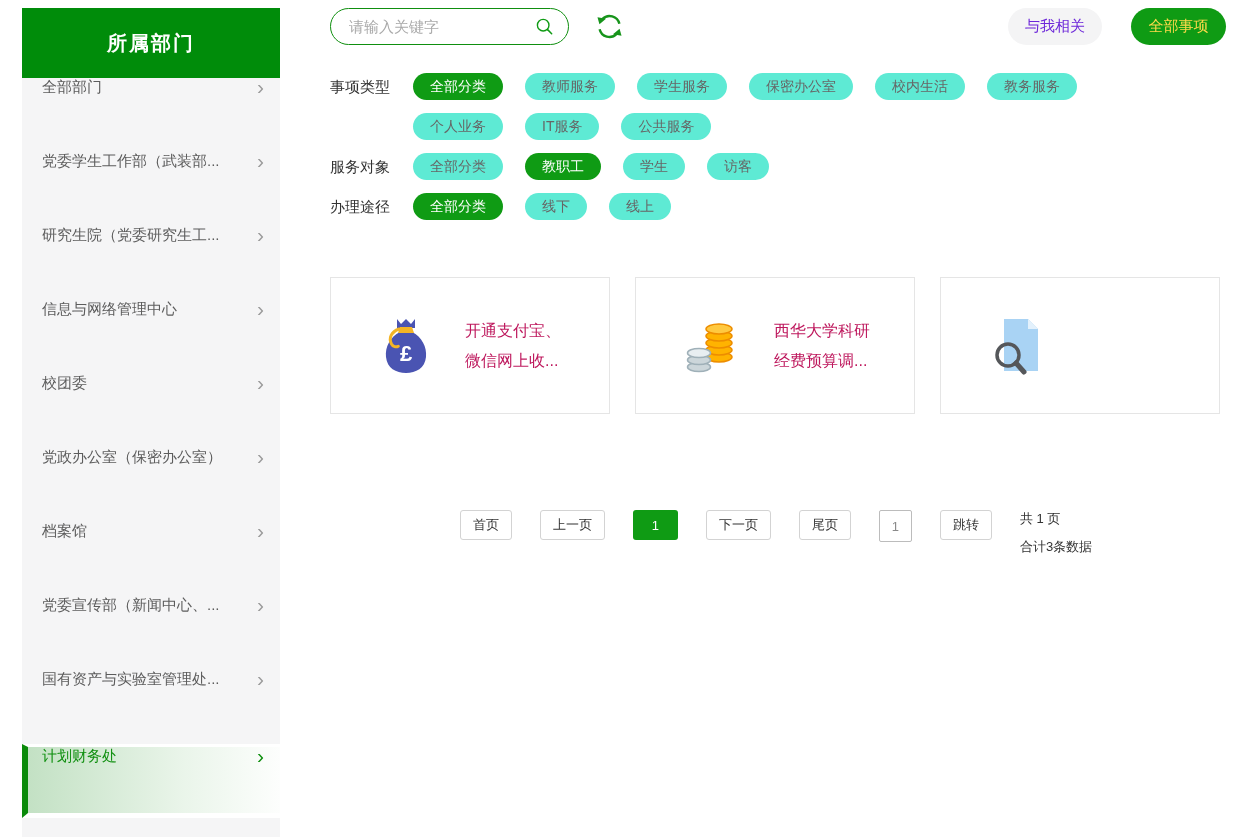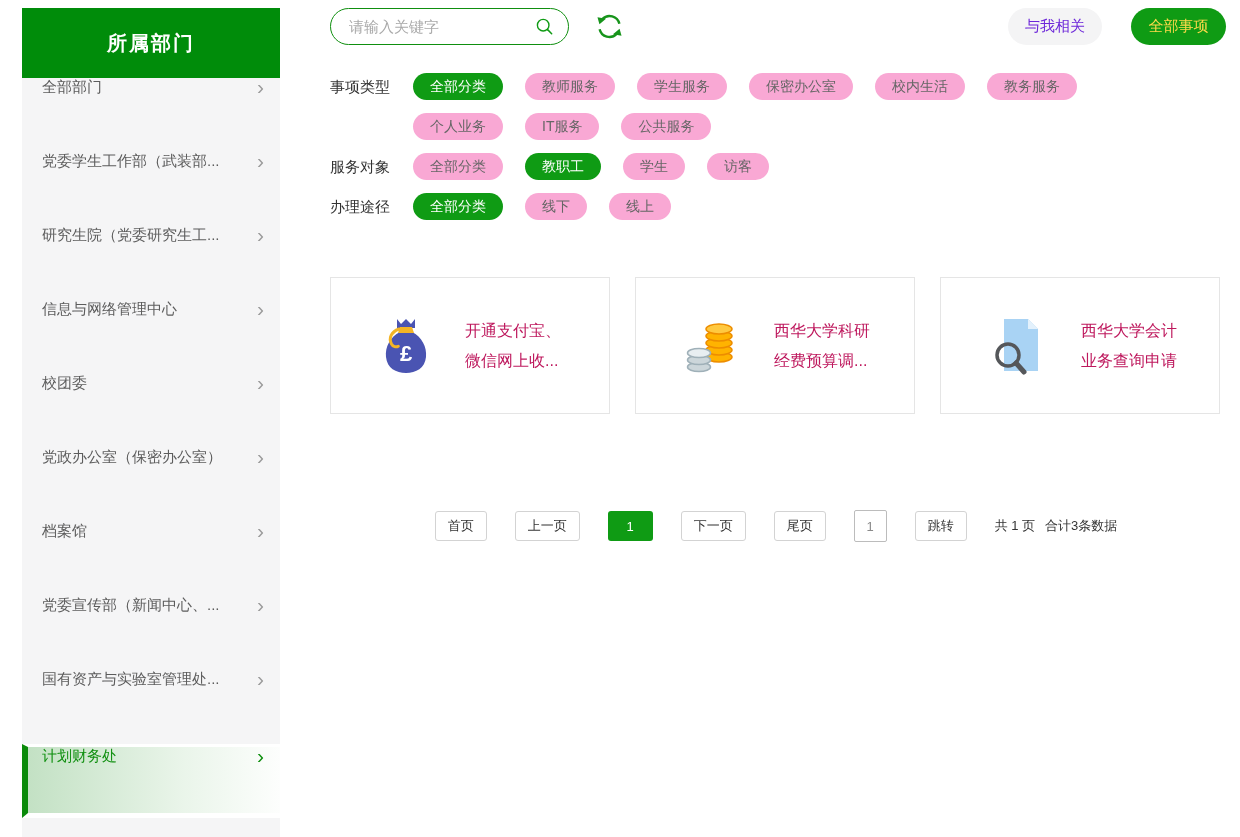--- a/index.html
+++ b/index.html
@@ -34,40 +34,40 @@
         display:inline-flex;align-items:center;justify-content:center;}
   .pill.gray{position:absolute;left:1008px;top:8px;width:94px;background:#f4f4f5;color:#6d28d9;}
   .pill.green{position:absolute;left:1131px;top:8px;width:95px;background:#0f9b14;color:#ffd94a;font-family:Liberation Mono, monospace;}
 
   
   .filters{position:absolute;left:330px;top:73px;width:900px;}
   .filter-row{display:flex;align-items:flex-start;}
   .filter-label{width:83px;flex:none;font-size:15px;color:#333;line-height:27px;}
   .chips{display:flex;flex-wrap:wrap;width:760px;}
   .chip{display:inline-flex;align-items:center;height:27px;padding:0 17px;border-radius:14px;
-        background:#f9a8d4;color:#666;font-size:14px;margin:0 22px 13px 0;cursor:pointer;white-space:nowrap;}
+        background:#5eead4;color:#666;font-size:14px;margin:0 22px 13px 0;cursor:pointer;white-space:nowrap;}
   .chip.selected{background:#0f9b14;color:#fff;}
 
   
   .cards{position:absolute;left:330px;top:277px;display:flex;gap:25px;}
   .card{width:280px;height:137px;box-sizing:border-box;background:#fff;border:1px solid #e5e5e5;
         display:flex;align-items:center;padding-left:50px;gap:34px;cursor:pointer;}
   .card-icon{flex:none;display:flex;}
   .card-title{font-size:16px;color:#be185d;line-height:30px;}
 
   
   .pagination{position:absolute;left:330px;top:510px;width:892px;display:flex;
-              justify-content:center;align-items:center;gap:28px;}
+              justify-content:center;gap:28px;}
   .pg-btn{height:30px;padding:0 12px;background:#fff;border:1px solid #d3d3d3;border-radius:3px;
           font-size:13px;color:#333;cursor:pointer;}
   .pg-current{height:30px;width:45px;background:#0f9b14;color:#fff;border-radius:3px;
               display:flex;align-items:center;justify-content:center;font-size:13px;cursor:pointer;}
   .pg-input{width:27px;height:28px;border:1px solid #bcbcbc;border-radius:2px;text-align:center;
             font-size:13px;color:#8a8a8a;outline:none;}
-  .pg-summary{font-size:13px;color:#333;display:flex;gap:10px;white-space:nowrap;}
+  .pg-summary{font-size:13px;color:#333;display:flex;gap:10px;white-space:nowrap;flex-direction:column;}
 </style>
 </head>
 <body>
 
 <div class="screen">
 
   <aside class="sidebar">
     <div class="sidebar-header">所属部门</div>
     <div class="sidebar-list">
       <div class="side-item">
@@ -212,24 +212,20 @@
 
     <div class="card">
       <span class="card-icon">
         <svg width="56" height="58" viewBox="0 0 56 58">
           <path d="M13 2 H37 L47 12 V54 H13 Z" fill="#a9d3f4"></path>
           <path d="M37 2 V12 H47 Z" fill="#e3f1fc"></path>
           <circle cx="17" cy="38" r="11" fill="none" stroke="#55575a" stroke-width="3.5"></circle>
           <line x1="25" y1="46" x2="33" y2="55" stroke="#55575a" stroke-width="5" stroke-linecap="round"></line>
         </svg>
       </span>
-      <div class="card-title">
-        <div>西华大学会计</div>
-        <div>业务查询申请</div>
-      </div>
     </div>
 
   </div>
 
   <div class="pagination">
     <button class="pg-btn">首页</button>
     <button class="pg-btn">上一页</button>
     <span class="pg-current">1</span>
     <button class="pg-btn">下一页</button>
     <button class="pg-btn">尾页</button>

